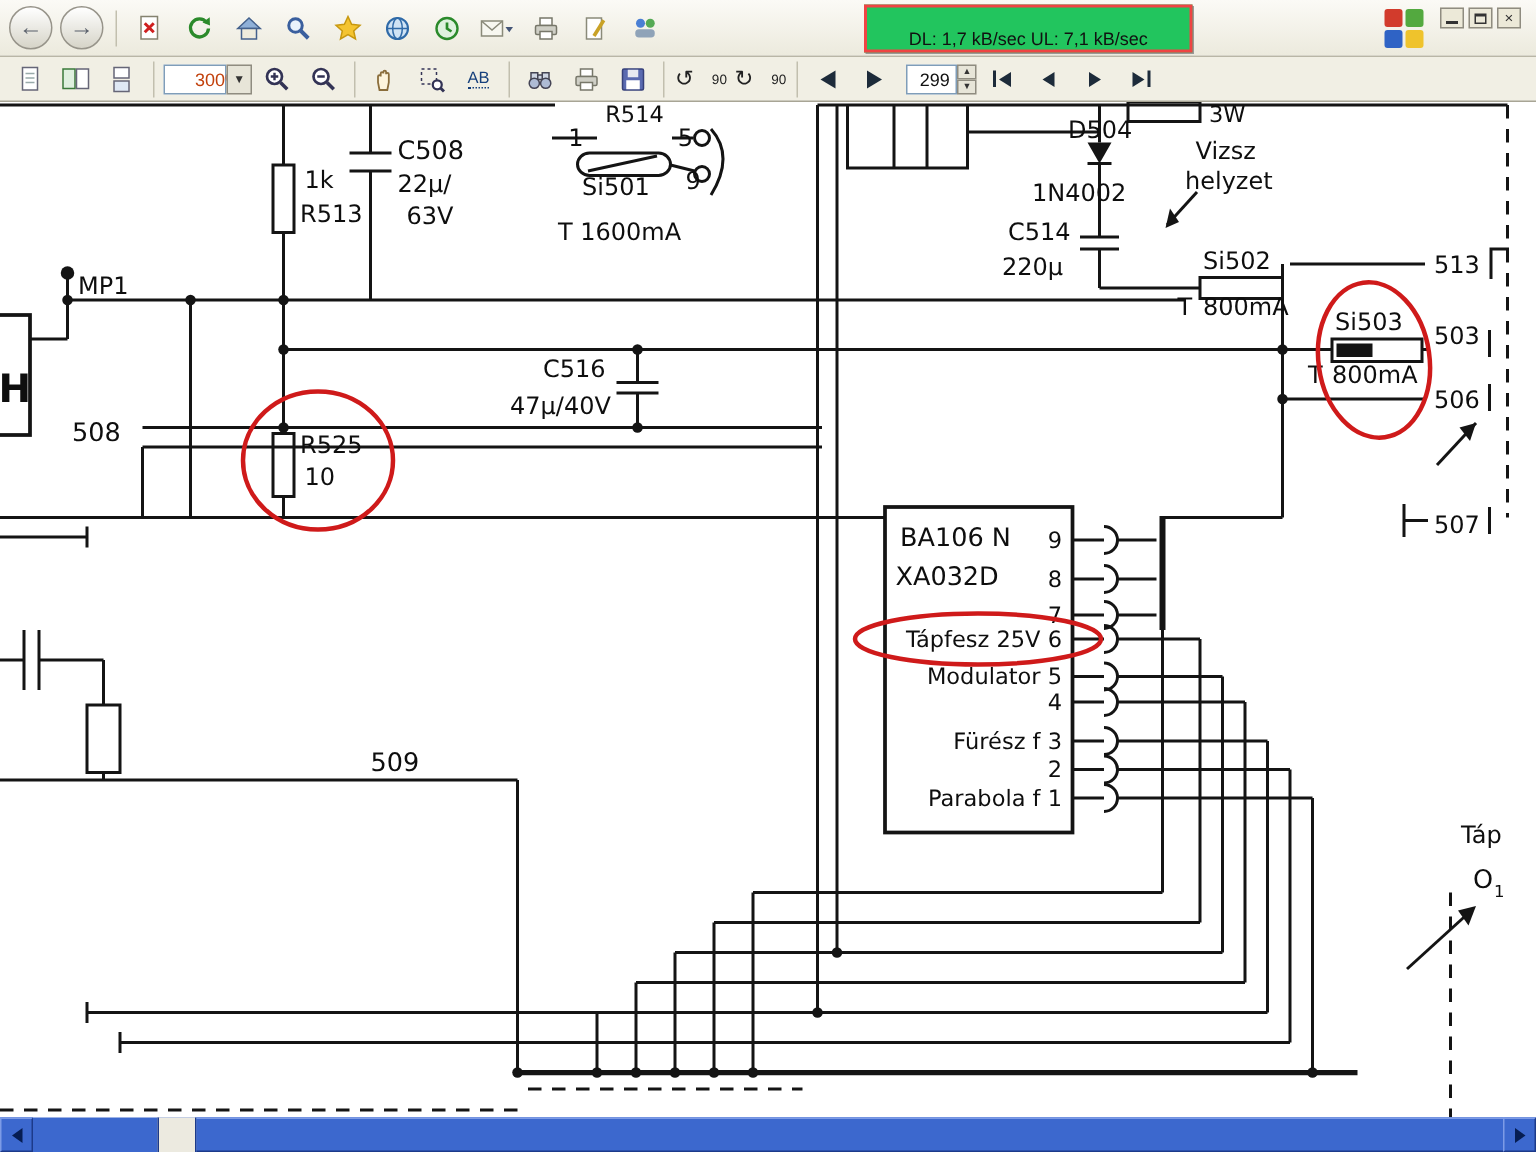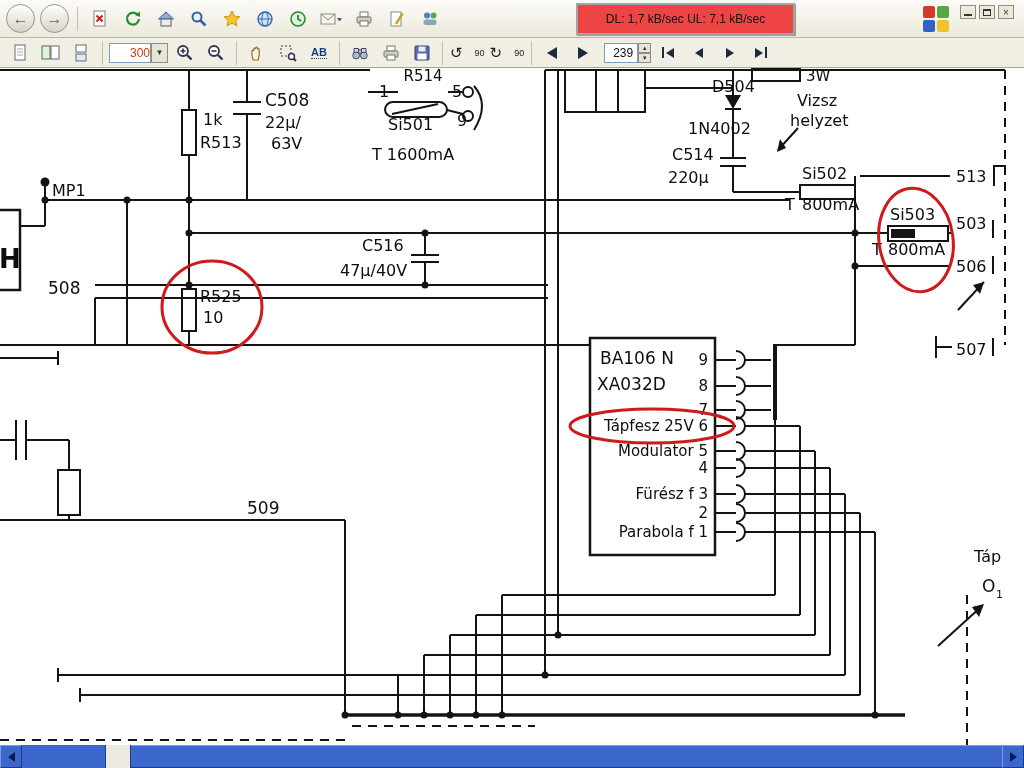--- a/index.html
+++ b/index.html
@@ -24,40 +24,40 @@
   .wl-r{background:#d23b2c}.wl-g{background:#53a93f}.wl-b{background:#2f63c5}.wl-y{background:#efc32c}
   .winctl{display:flex;gap:3px;margin:0 4px 14px 6px}
   .cbtn{width:16px;height:14px;background:#ece9d8;border:1px solid #8f8c80;
     display:flex;align-items:flex-end;justify-content:center;cursor:pointer}
   .glyph-min{width:8px;height:2px;background:#333;margin-bottom:2px}
   .glyph-max{width:8px;height:7px;border:1px solid #333;border-top:2px solid #333;margin-bottom:2px}
   .glyph-close{width:9px;height:10px;color:#333;font-size:10px;line-height:10px;text-align:center}
 
   
   .speed-overlay{position:absolute;left:576px;top:3px;width:219px;height:32px;
-    background:#ef4444;border:2px solid #a3a3a3;box-shadow:1px 1px 0 #999;
-    display:flex;align-items:center;justify-content:center;z-index:20;
+    background:#22c55e;border:2px solid #ef4444;box-shadow:1px 1px 0 #999;
+    display:flex;align-items:flex-end;justify-content:center;z-index:20;
     font-size:12px;color:#111}
 
   
   .toolbar-doc{position:absolute;top:38px;left:0;width:1024px;height:30px;
     background:#f1efe4;border-bottom:1px solid #a8a595;
     display:flex;align-items:center;gap:3px;padding:0 6px}
   .combo{display:flex;align-items:center;height:20px}
   .combo .val{width:30px;height:20px;background:#fff;border:1px solid #7f9db9;
     font-size:12px;padding:2px 20px;color:#c2410c}
   .combo .drop{width:17px;height:20px;background:#e7e5d8;border:1px solid #8f8c80;
     font-size:8px;color:#333;display:flex;align-items:center;justify-content:center;cursor:pointer}
   .pagebox{display:flex;align-items:center;height:20px;margin-left:4px}
   .pagebox .val{width:34px;height:20px;background:#fff;border:1px solid #7f9db9;
     font-size:12px;text-align:right;padding:2px 4px;color:#111}
   .spin{display:flex;flex-direction:column;width:13px;height:20px}
   .spin span{flex:1;background:#e7e5d8;border:1px solid #8f8c80;font-size:6px;
     line-height:8px;text-align:center;color:#333;cursor:pointer}
-  .ab{font-size:11px;font-weight:bold;color:#16407c;border-bottom:1px dotted #16407c;line-height:12px}
+  .ab{font-size:11px;font-weight:normal;color:#16407c;border-bottom:1px dotted #16407c;line-height:12px}
   .rot{font-size:15px;color:#222;line-height:14px}
   .rot-num{font-size:9px;color:#222;margin-left:10px}
   .tri-l{width:0;height:0;border-top:5px solid transparent;border-bottom:5px solid transparent;border-right:8px solid #1d2b3a}
   .tri-r{width:0;height:0;border-top:5px solid transparent;border-bottom:5px solid transparent;border-left:8px solid #1d2b3a}
   .tri-l.big{border-top-width:6px;border-bottom-width:6px;border-right-width:10px}
   .tri-r.big{border-top-width:6px;border-bottom-width:6px;border-left-width:10px}
   .vbar{width:2px;height:11px;background:#1d2b3a}
 
   
   .content{position:absolute;top:68px;left:0;width:1024px;height:677px;background:#fff;overflow:hidden}
@@ -279,21 +279,21 @@
     <span class="sep"></span>
 
     <button class="tbtn">
       <span class="tri-l big"></span>
     </button>
     <button class="tbtn">
       <span class="tri-r big"></span>
     </button>
 
     <div class="pagebox">
-      <div class="val">239</div>
+      <div class="val">299</div>
       <div class="spin">
         <span>▲</span>
         <span>▼</span>
       </div>
     </div>
 
     <button class="tbtn">
       <span class="vbar"></span>
       <span class="tri-l"></span>
     </button>

